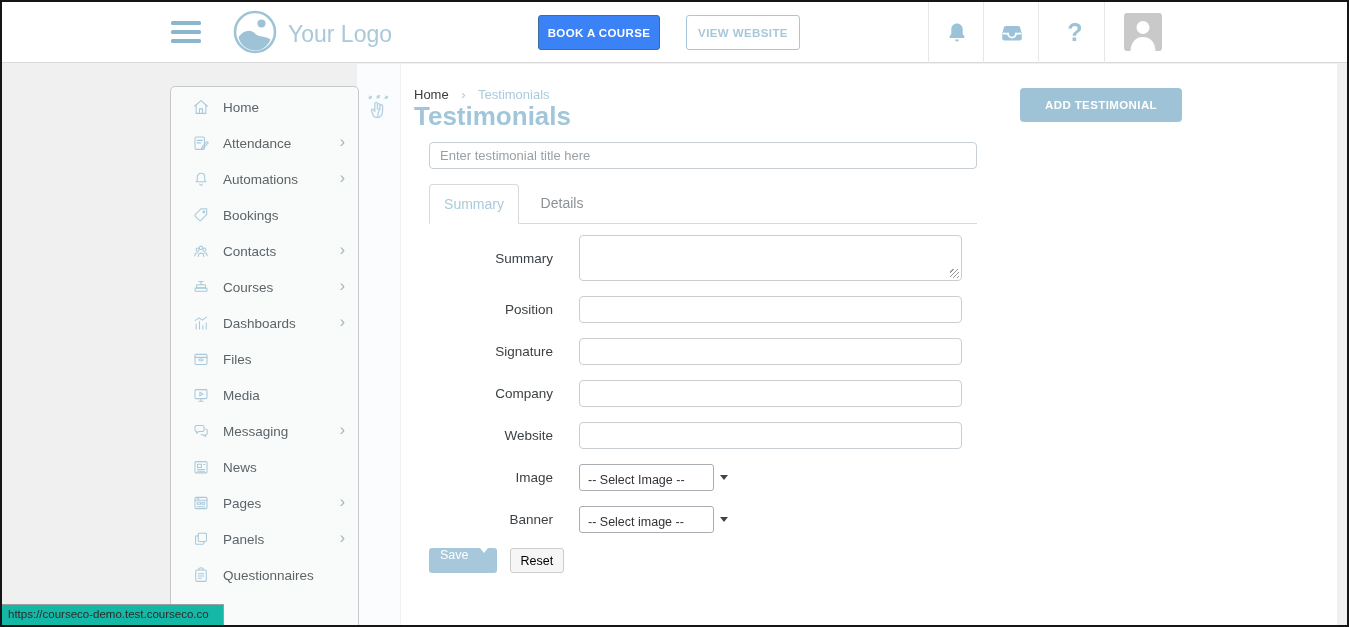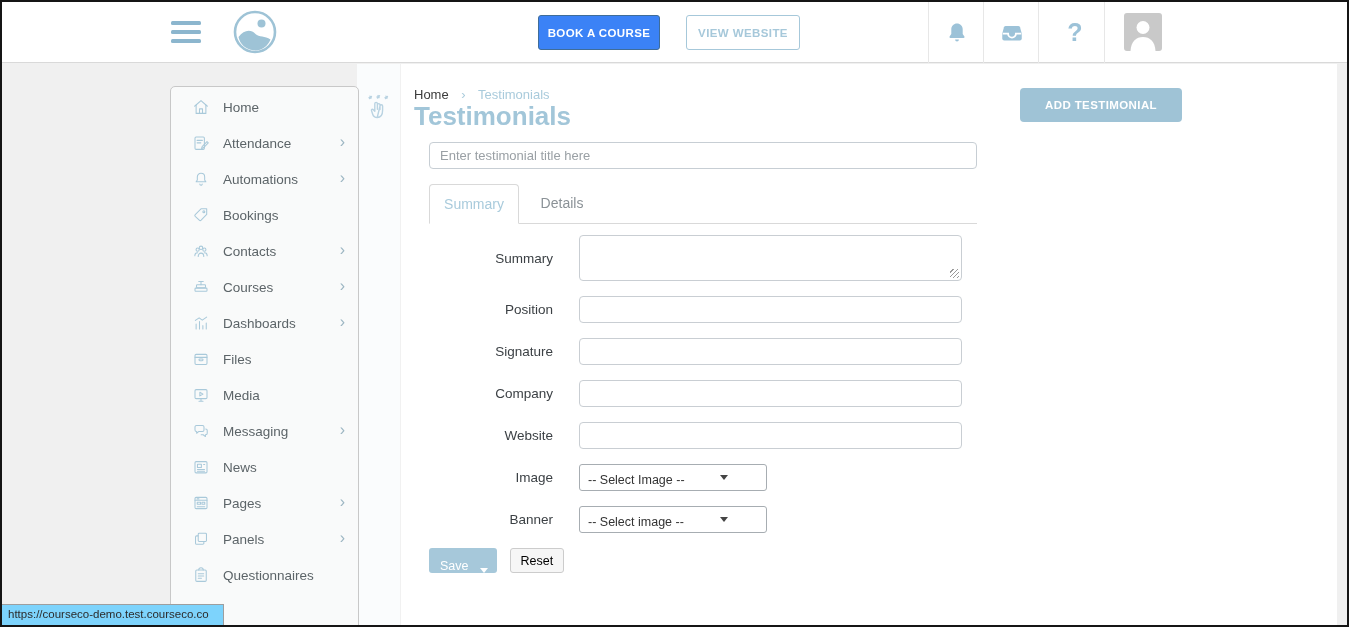--- a/index.html
+++ b/index.html
@@ -47,28 +47,28 @@
   .tab.inactive { width: 86px; color: #8b9297; }
   .form { position: absolute; left: 28px; top: 172px; }
   .f-row { display: flex; align-items: center; margin-bottom: 15px; }
   .f-label { width: 150px; padding-right: 26px; text-align: right; font-size: 13.5px; color: #3c4145; }
   .f-input { width: 383px; height: 27px; border: 1px solid #c9ced3; border-radius: 4px; padding: 0 9px; font-size: 13px; color: #333; font-family: "Liberation Sans", sans-serif; outline: none; }
   .ta-wrap { position: relative; }
   .f-textarea { width: 383px; height: 46px; border: 1px solid #c9ced3; border-radius: 4px; padding: 4px 9px; font-size: 13px; color: #333; font-family: "Liberation Sans", sans-serif; resize: none; outline: none; display: block; }
   .grippie { position: absolute; right: 3px; bottom: 3px; width: 9px; height: 9px; background:
     repeating-linear-gradient(135deg, transparent 0 2px, #9a9a9a 2px 3px); cursor: nwse-resize; }
   .sel-wrap { position: relative; width: 157px; }
-  .f-select { width: 188px; height: 27px; border: 1px solid #a7adb2; border-radius: 3px; background: #fff; font-size: 12.5px; color: #333; padding: 4px 22px 0 8px; appearance: none; -webkit-appearance: none; font-family: "Liberation Sans", sans-serif; outline: none; }
+  .f-select { width: 135px; height: 27px; border: 1px solid #a7adb2; border-radius: 3px; background: #fff; font-size: 12.5px; color: #333; padding: 4px 22px 0 8px; appearance: none; -webkit-appearance: none; font-family: "Liberation Sans", sans-serif; outline: none; }
   .sel-caret { position: absolute; right: 8px; top: 11px; width: 0; height: 0; border-left: 4.5px solid transparent; border-right: 4.5px solid transparent; border-top: 5.5px solid #444; pointer-events: none; }
   .btn-row { display: flex; margin-top: 13px; }
-  .btn-save { height: 25px; background: #a6c8da; border-radius: 3px; color: #fff; font-size: 12.5px; display: flex; align-items: flex-end; padding: 0 9px 0 11px; cursor: pointer; }
+  .btn-save { height: 25px; background: #a6c8da; border-radius: 3px; color: #fff; font-size: 12.5px; display: flex; align-items: flex-start; padding: 0 9px 0 11px; cursor: pointer; }
   .save-caret { width: 0; height: 0; border-left: 4px solid transparent; border-right: 4px solid transparent; border-top: 5px solid #fff; margin-left: 11px; }
   .btn-reset { height: 25px; margin-left: 13px; background: #f6f6f6; border: 1px solid #ccc; border-radius: 3px; color: #000000; font-size: 12.5px; display: flex; align-items: center; padding: 0 10px; cursor: pointer; }
   
-  .status-tip { position: absolute; left: 0; bottom: 0; width: 222px; height: 21px; background: #7dd3fc; border-top: 1px solid #9e9e9e; border-right: 1px solid #9e9e9e; font-size: 11.5px; color: #2b2b2b; padding: 3px 8px 0 6px; z-index: 9; white-space: nowrap; overflow: hidden; }
+  .status-tip { position: absolute; left: 0; bottom: 0; width: 222px; height: 21px; background: #14b8a6; border-top: 1px solid #9e9e9e; border-right: 1px solid #9e9e9e; font-size: 11.5px; color: #2b2b2b; padding: 3px 8px 0 6px; z-index: 9; white-space: nowrap; overflow: hidden; }
 </style>
 </head>
 <body>
 
 <div class="frame">
 
   <div class="header">
     <div class="hamburger">
         <i></i>
         <i></i>
@@ -76,20 +76,21 @@
       </div>
 
     <div class="logo-wrap">
       <span>
         <svg width="46" height="46" viewBox="0 0 46 46">
           <circle cx="23" cy="23" r="20" fill="none" stroke="#9ec3d6" stroke-width="2.6"></circle>
           <circle cx="29.5" cy="14.5" r="4" fill="#9ec3d6"></circle>
           <path d="M6.5 28 C 12 20.5, 19 20, 23.5 25 C 27 28.5, 33 26.5, 38.5 30.5 C 35.5 38, 29 42, 21.5 41.3 C 13.5 40.5, 8 35, 6.5 28 Z" fill="#9ec3d6"></path>
         </svg>
       </span>
+      <span class="logo-text">Your Logo</span>
     </div>
 
     <div class="btn-book">BOOK A COURSE</div>
     <div class="btn-view">VIEW WEBSITE</div>
 
     <div class="hdiv" style="left:926px"></div>
     <div class="hdiv" style="left:981px"></div>
     <div class="hdiv" style="left:1036px"></div>
     <div class="hdiv" style="left:1102px"></div>
 

